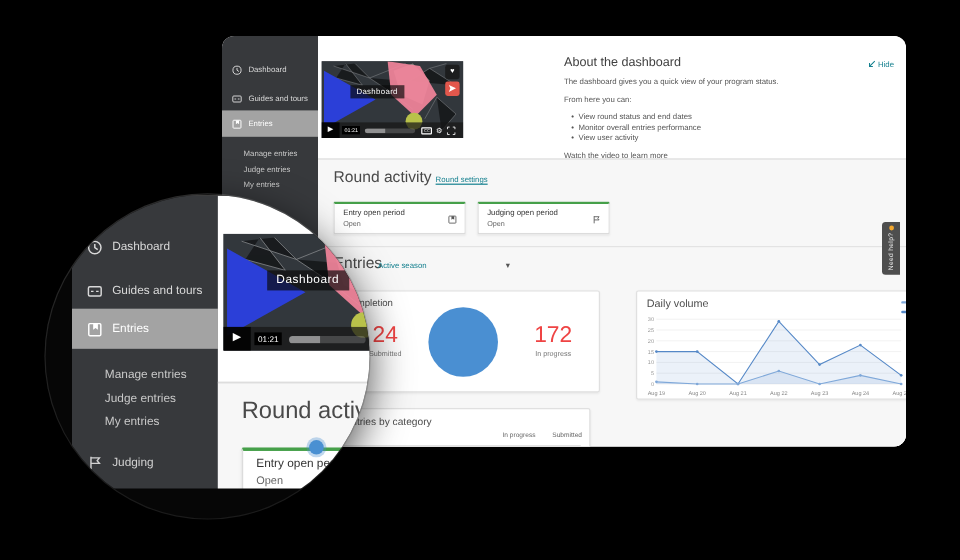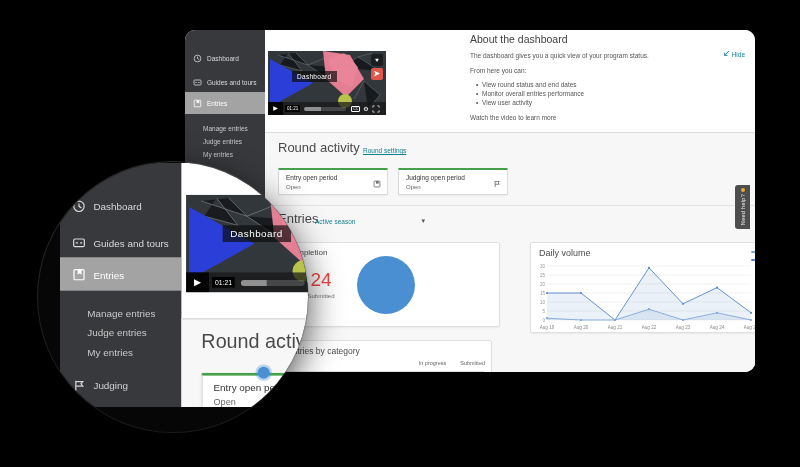--- a/index.html
+++ b/index.html
@@ -39,21 +39,21 @@
     text-align:center;cursor:pointer;}
   .time-badge{margin-left:2px;background:#000;color:#fff;font-size:4.5px;padding:1px 2px;}
   .progress{margin-left:4px;width:42px;height:4px;border-radius:2px;background:rgba(255,255,255,.18);
     overflow:hidden;cursor:pointer;}
   .progress i{display:block;width:40%;height:4px;background:rgba(255,255,255,.4);}
   .cc-badge{margin-left:5px;border:.5px solid #fff;border-radius:1px;color:#fff;font-size:3.5px;padding:0 1px;cursor:pointer;}
   .gear{margin-left:3px;color:#fff;font-size:6px;cursor:pointer;}
   .fs{margin-left:3px;cursor:pointer;display:flex;}
 
   
-  .about{position:absolute;left:205px;top:3px;width:300px;color:#555;}
+  .about{position:absolute;left:205px;top:16px;width:300px;color:#555;}
   .about h1{margin:0;font-size:10.5px;font-weight:400;color:#3f3f3f;}
   .about p{margin:7px 0 0;font-size:6.5px;line-height:8px;}
   .about ul{margin:5px 0 0 4px;padding:0;list-style:none;}
   .about li{font-size:6.5px;line-height:9px;padding-left:8px;position:relative;}
   .about li::before{content:"•";position:absolute;left:2px;}
   .hide-link{position:absolute;right:10px;top:20px;display:flex;align-items:center;gap:2px;
     color:#15808f;font-size:6.5px;cursor:pointer;}
 
   
   .sections{position:absolute;left:0;top:102px;width:490px;height:240px;background:#f7f7f7;border-top:1px solid #ddd;}
@@ -251,20 +251,24 @@
           <span class="sf-chevron">▾</span>
         </div>
 
         <div class="panel-card completion-card">
           <span class="panel-title">Completion</span>
           <div class="comp-col comp-left">
             <div class="big-num">24</div>
             <div class="num-label">Submitted</div>
           </div>
           <div class="pie"></div>
+          <div class="comp-col comp-right">
+            <div class="big-num">172</div>
+            <div class="num-label">In progress</div>
+          </div>
         </div>
 
         <div class="panel-card daily-card">
           <span class="panel-title">Daily volume</span>
           <div class="chart-legend">
               <div class="legend-item">
                 <span class="legend-swatch" style="background: rgb(127, 168, 217);"></span>
                 <span class="legend-label">Submitted</span>
               </div>
               <div class="legend-item">

